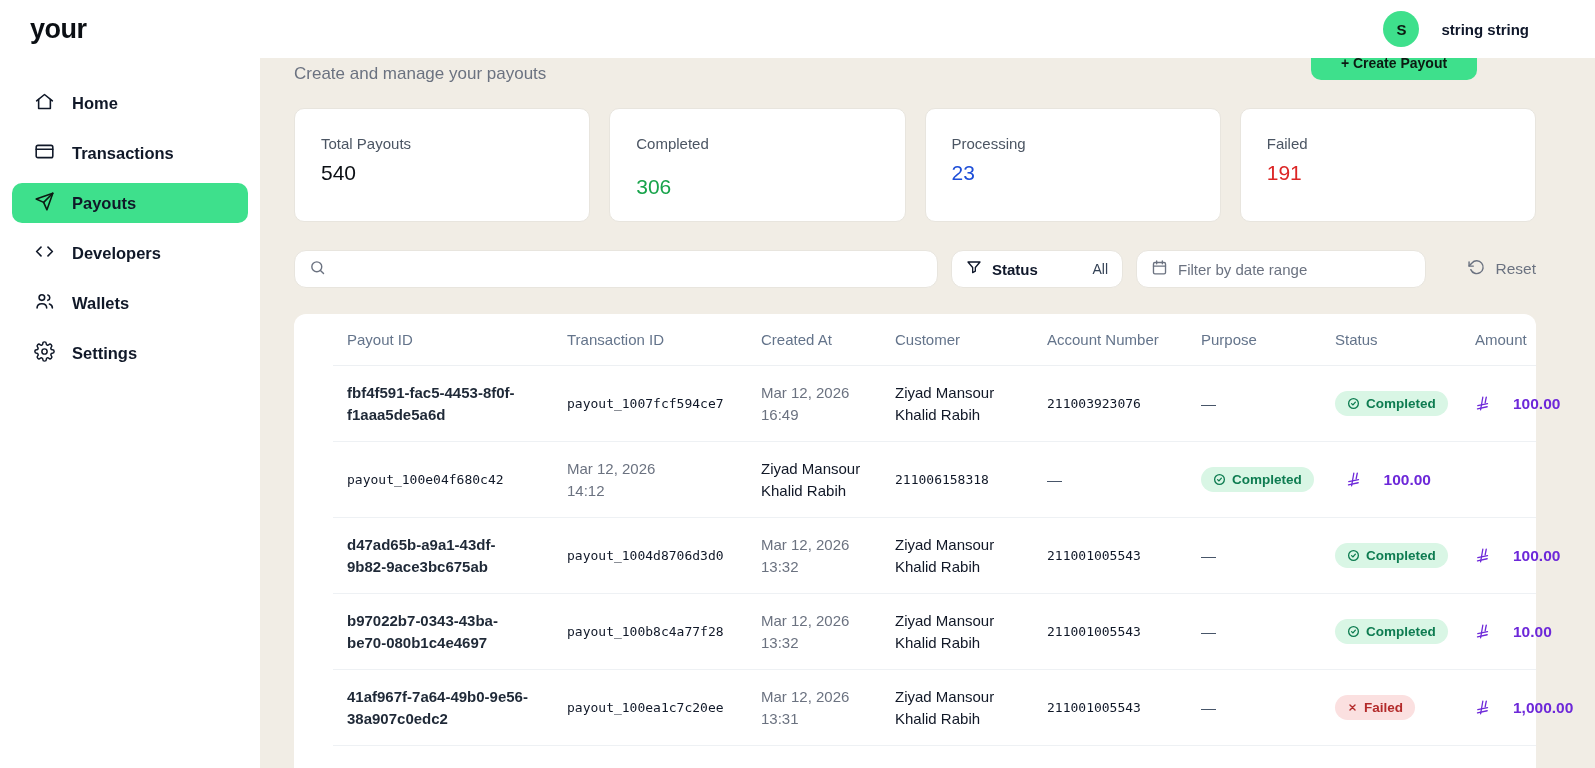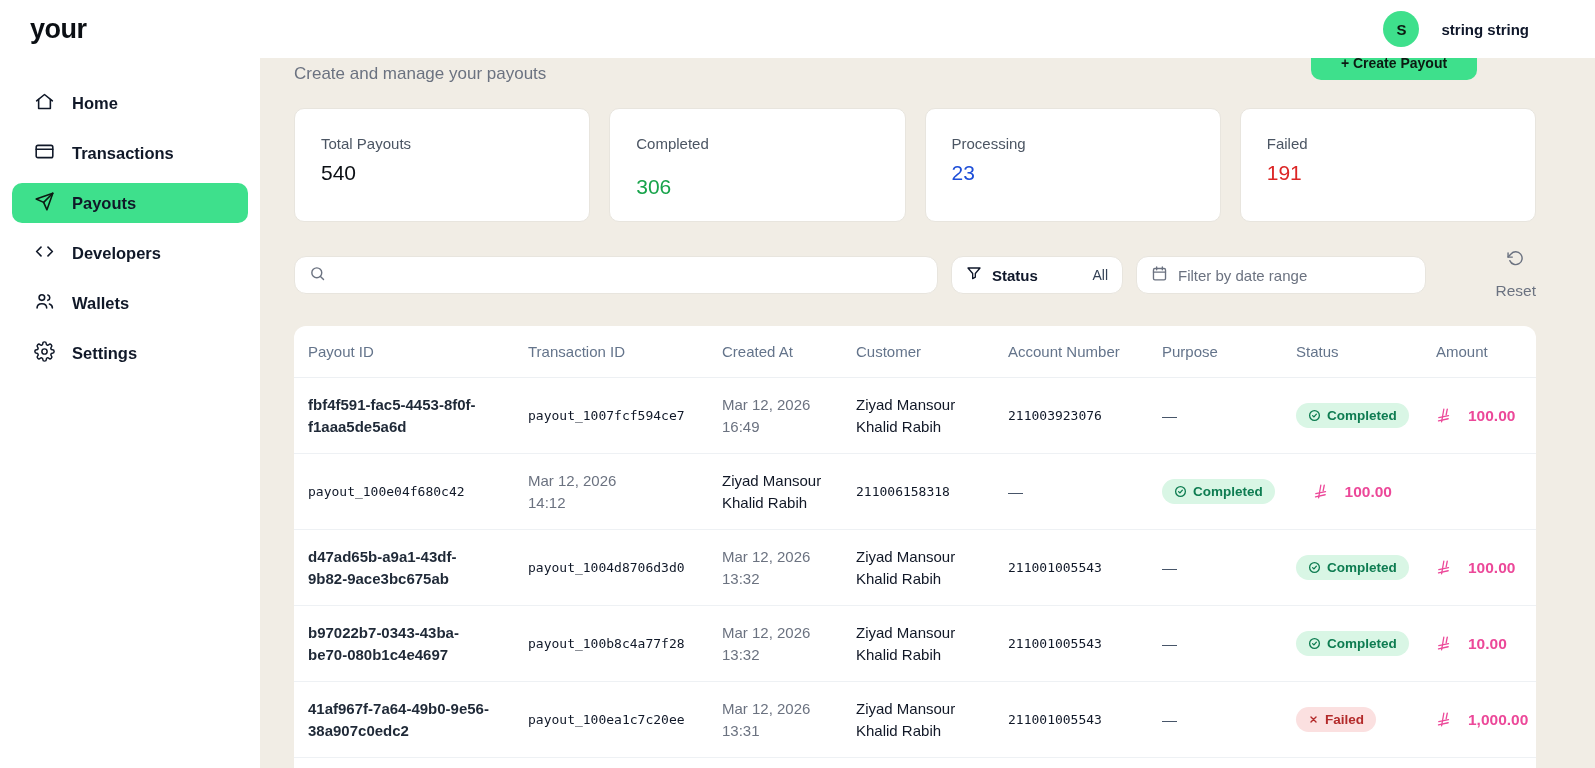--- a/index.html
+++ b/index.html
@@ -92,32 +92,33 @@
   }
   .status-box { width:172px; }
   .status-label { font-size:15px; font-weight:600; color:#0f172a; }
   .status-value { margin-left:auto; font-size:14px; color:#334155; }
   .date-box { width:290px; }
   .date-placeholder { font-size:15px; color:#6B7280; }
   .reset-btn {
     margin-left:auto; display:flex; align-items:center; gap:11px;
     background:none; border:none; cursor:pointer;
     font-family:"Liberation Sans", sans-serif;
-    font-size:15.5px; color:#6B7280;flex-direction:column;
+    font-size:15.5px; color:#6B7280;
   }
 
   
   .table-card {
     margin-top:26px; background:#ffffff;
     border-radius:12px 12px 0 0; min-height:460px;
   }
   .trow {
     display:grid;
     grid-template-columns:220px 194px 134px 152px 154px 134px 140px 1fr;
     align-items:center;
+    margin-left:39px;
   }
   .trow > div { padding-left:14px; }
   .thead { height:52px; border-bottom:1px solid #EDF0F3; }
   .th { font-size:15px; color:#64748B; font-weight:500; }
   .tr { height:76px; border-bottom:1px solid #EEF1F4; cursor:pointer; }
   .cell-id {
     font-size:15px; font-weight:600; color:#1F2937;
     line-height:1.45; max-width:200px; overflow-wrap:break-word;
   }
   .cell-mono { font-family:"DejaVu Sans Mono", monospace; font-size:13px; color:#101828; }
@@ -125,22 +126,22 @@
   .cell-cust { font-size:15px; color:#111827; line-height:1.45; max-width:118px; }
   .cell-dash { font-size:15px; color:#475569; }
   .badge {
     display:inline-flex; align-items:center; gap:6px;
     padding:5px 12px; border-radius:999px;
     font-size:13.5px; font-weight:600;
   }
   .badge.completed { background:#D9F6E5; color:#0E7C51; }
   .badge.failed    { background:#FBE0E0; color:#B32A2A; }
   .cell-amount {
-    display:flex; align-items:center; justify-content:flex-end; gap:17px;
-    padding-right:30px; font-size:15.5px; font-weight:700; color:#ec4899;
+    display:flex; align-items:center; justify-content:flex-end; gap:23px;
+    padding-right:30px; font-size:15.5px; font-weight:700; color:#6d28d9;
   }
   .icon-dim { color:#6B7280; }
 </style>
 </head>
 <body>
 
 <div class="header">
   <div class="user-chip">
     <div class="avatar">S</div>
     <div class="user-name">string string</div>

